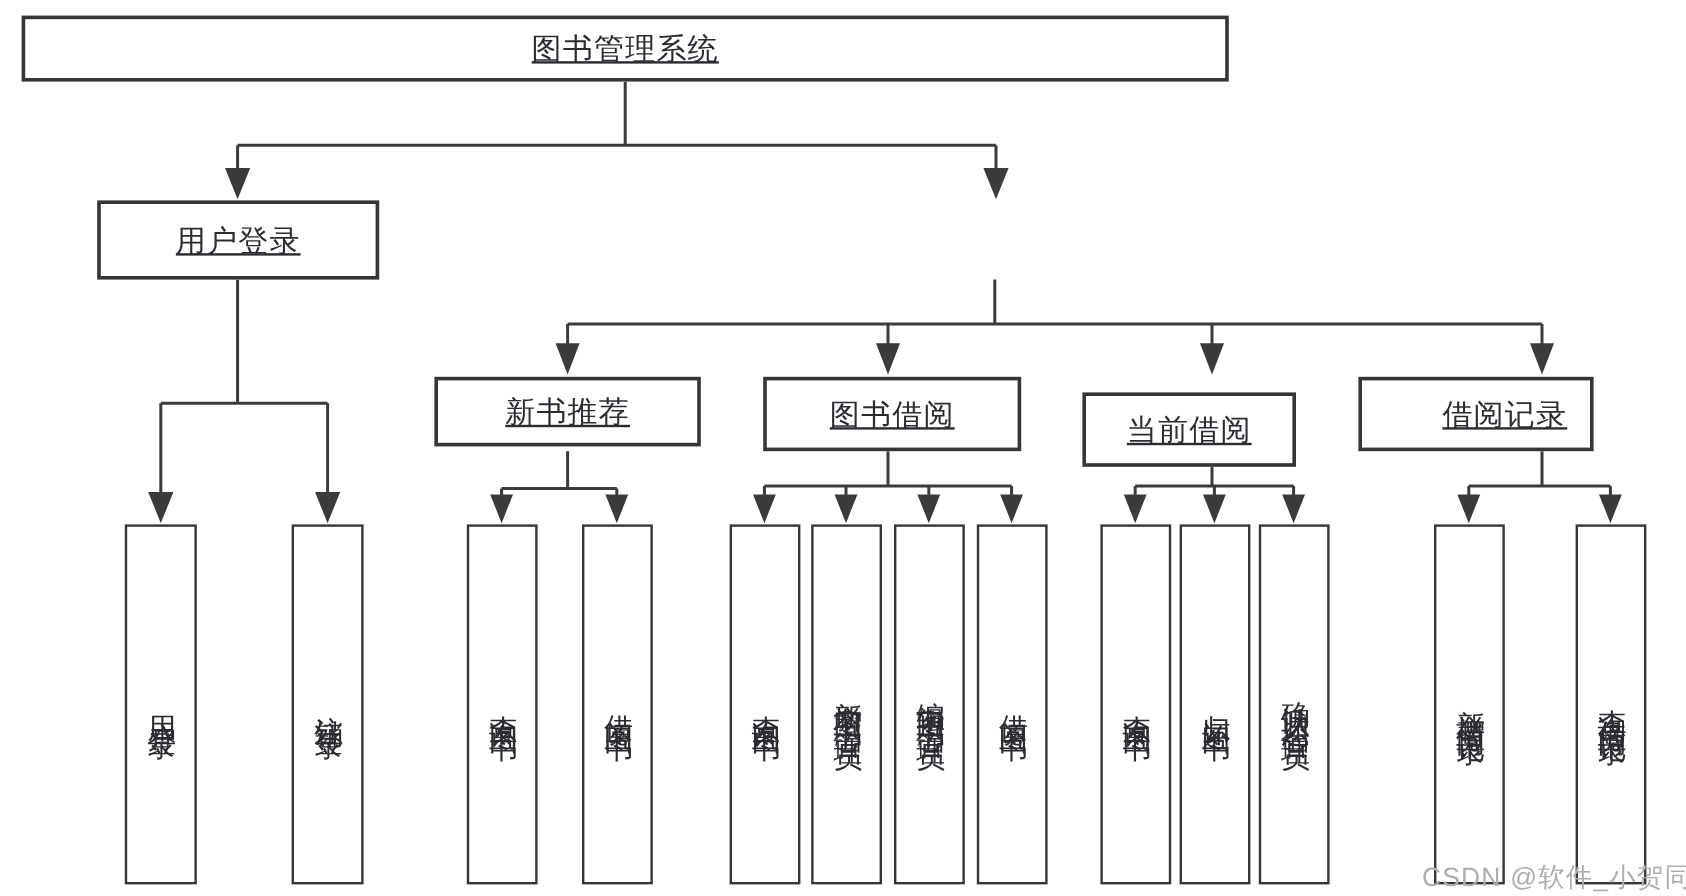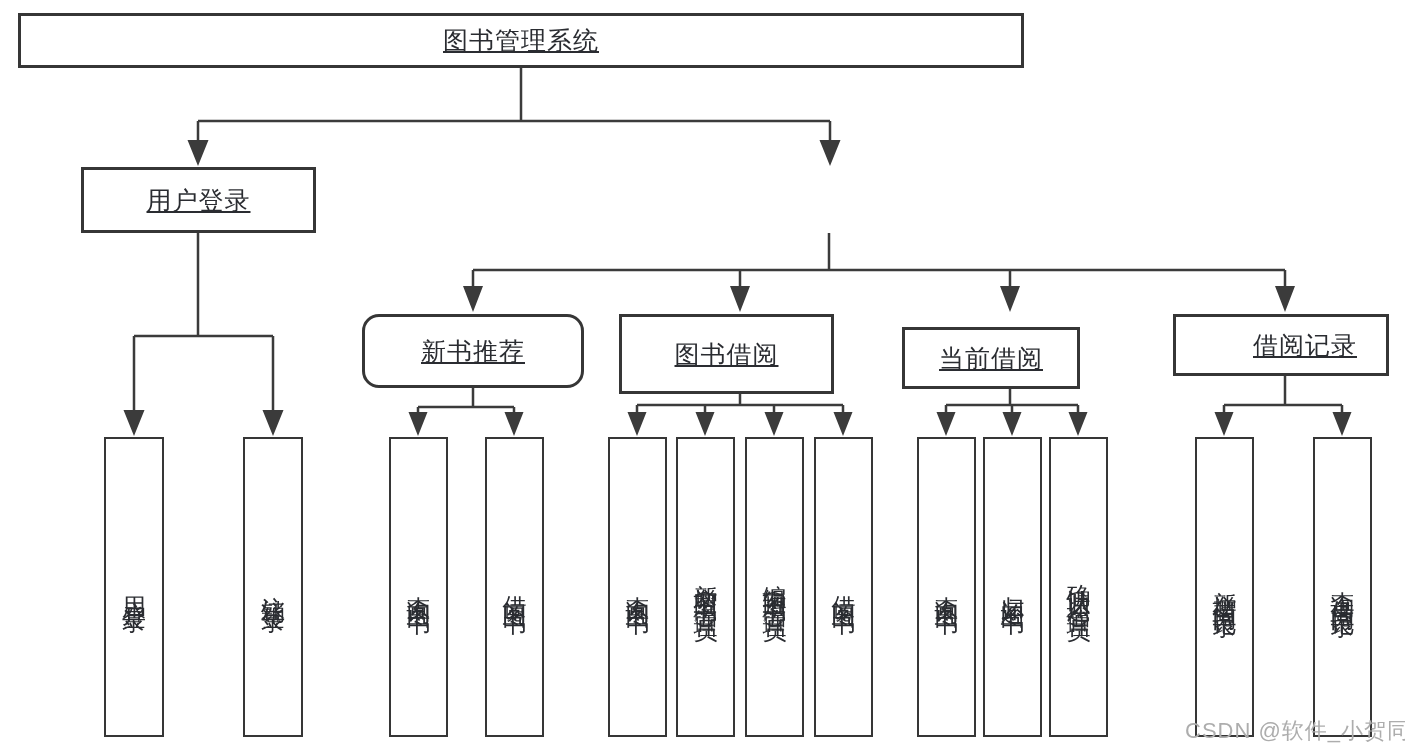--- a/index.html
+++ b/index.html
@@ -93,24 +93,24 @@
       M1002.5 412 H1021.5 L1012 436 Z
       M1068.5 412 H1087.5 L1078 436 Z
       M1214.5 412 H1233.5 L1224 436 Z
       M1332.5 412 H1351.5 L1342 436 Z"></path>
   </svg>
 
   <div class="hbox" style="left:18px; top:13px; width:1006px; height:55px;">图书管理系统</div>
 
   <div class="hbox" style="left:81px; top:167px; width:235px; height:66px;">用户登录</div>
 
-  <div class="hbox" style="left:362px; top:314px; width:222px; height:74px;border-radius:17px;">新书推荐</div>
-  <div class="hbox" style="left:619px; top:314px; width:215px; height:80px;">图书借阅</div>
+  <div class="hbox" style="left:362px; top:314px; width:222px; height:58px;">新书推荐</div>
+  <div class="hbox" style="left:636px; top:314px; width:215px; height:62px;">图书借阅</div>
   <div class="hbox" style="left:902px; top:314px; width:178px; height:62px;margin-top:13px;">当前借阅</div>
-  <div class="hbox" style="left:1173px; top:314px; width:216px; height:62px;padding-left:48px;">借阅记录</div>
+  <div class="hbox" style="left:1132px; top:314px; width:196px; height:62px;padding-left:48px;">借阅记录</div>
 
   <div class="vbox" style="left:104px; top:437px; width:60px; height:300px;">用户登录</div>
   <div class="vbox" style="left:243px; top:437px; width:60px; height:300px;">注销登录</div>
 
   <div class="vbox" style="left:389px; top:437px; width:59px; height:300px;">查询图书</div>
   <div class="vbox" style="left:485px; top:437px; width:59px; height:300px;">借阅图书</div>
 
   <div class="vbox" style="left:608px; top:437px; width:59px; height:300px;">查询图书</div>
   <div class="vbox" style="left:676px; top:437px; width:59px; height:300px;">新增图书（管理员）</div>
   <div class="vbox" style="left:745px; top:437px; width:59px; height:300px;">编辑图书（管理员）</div>

